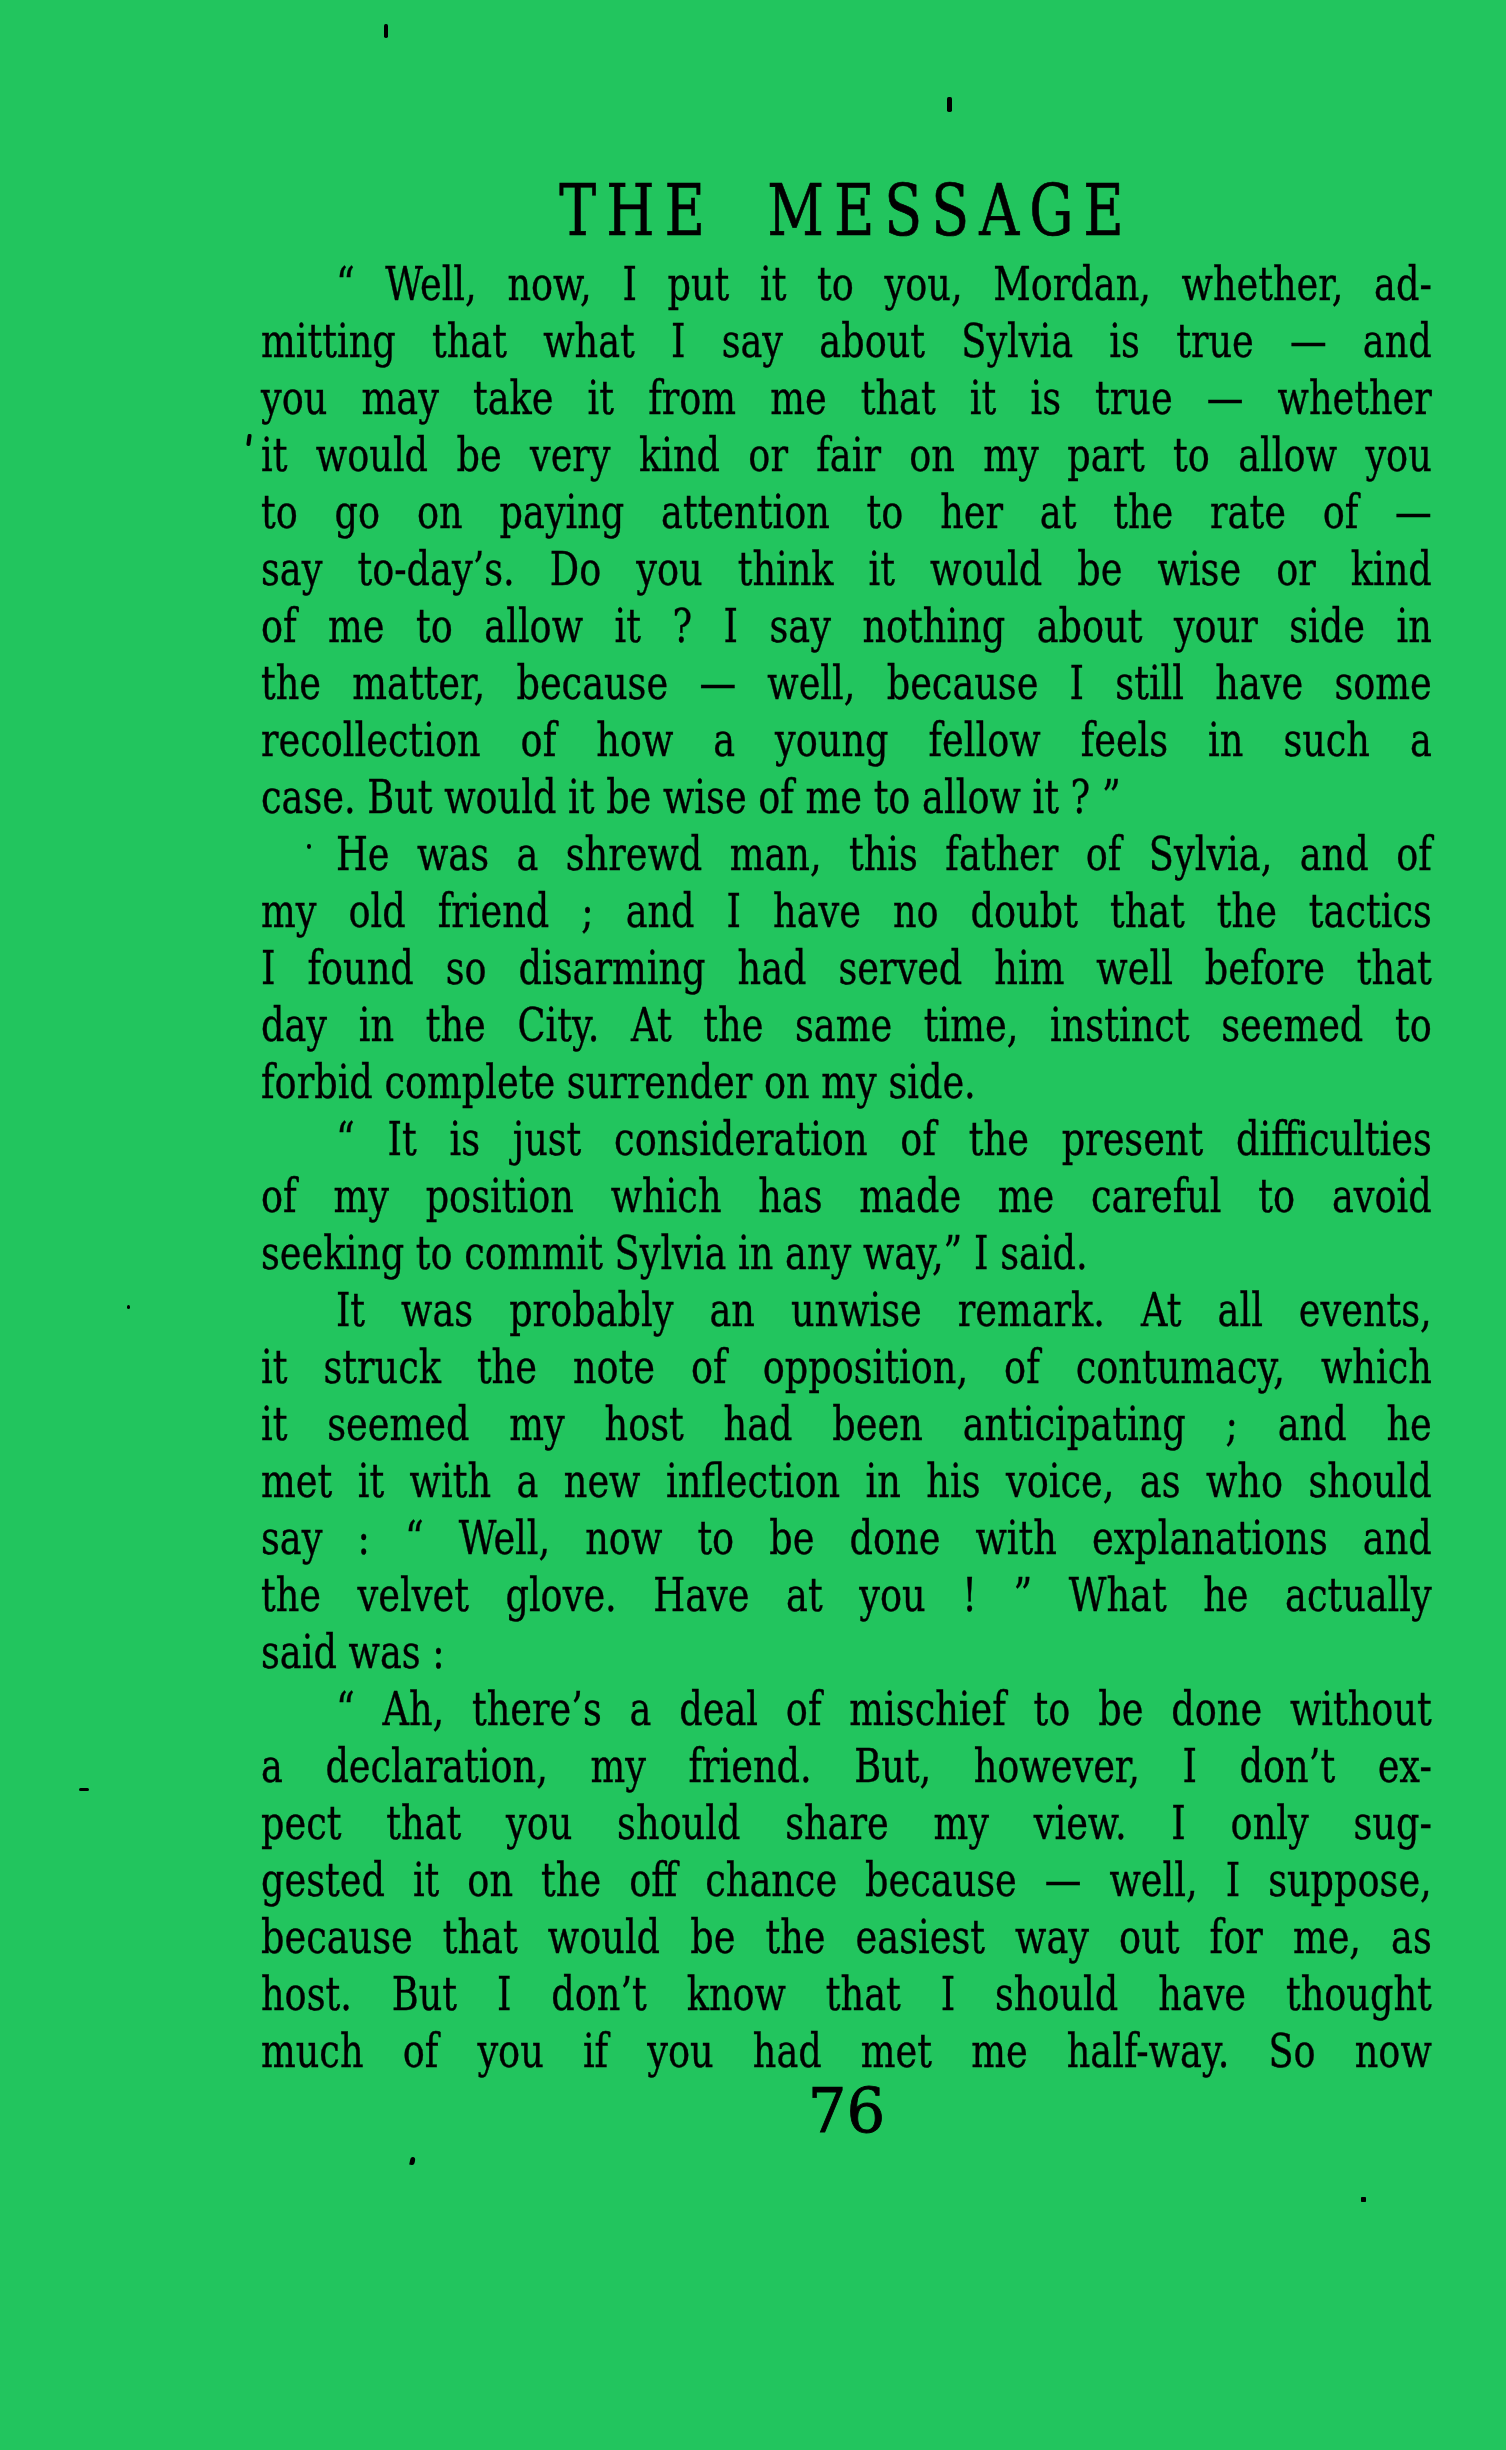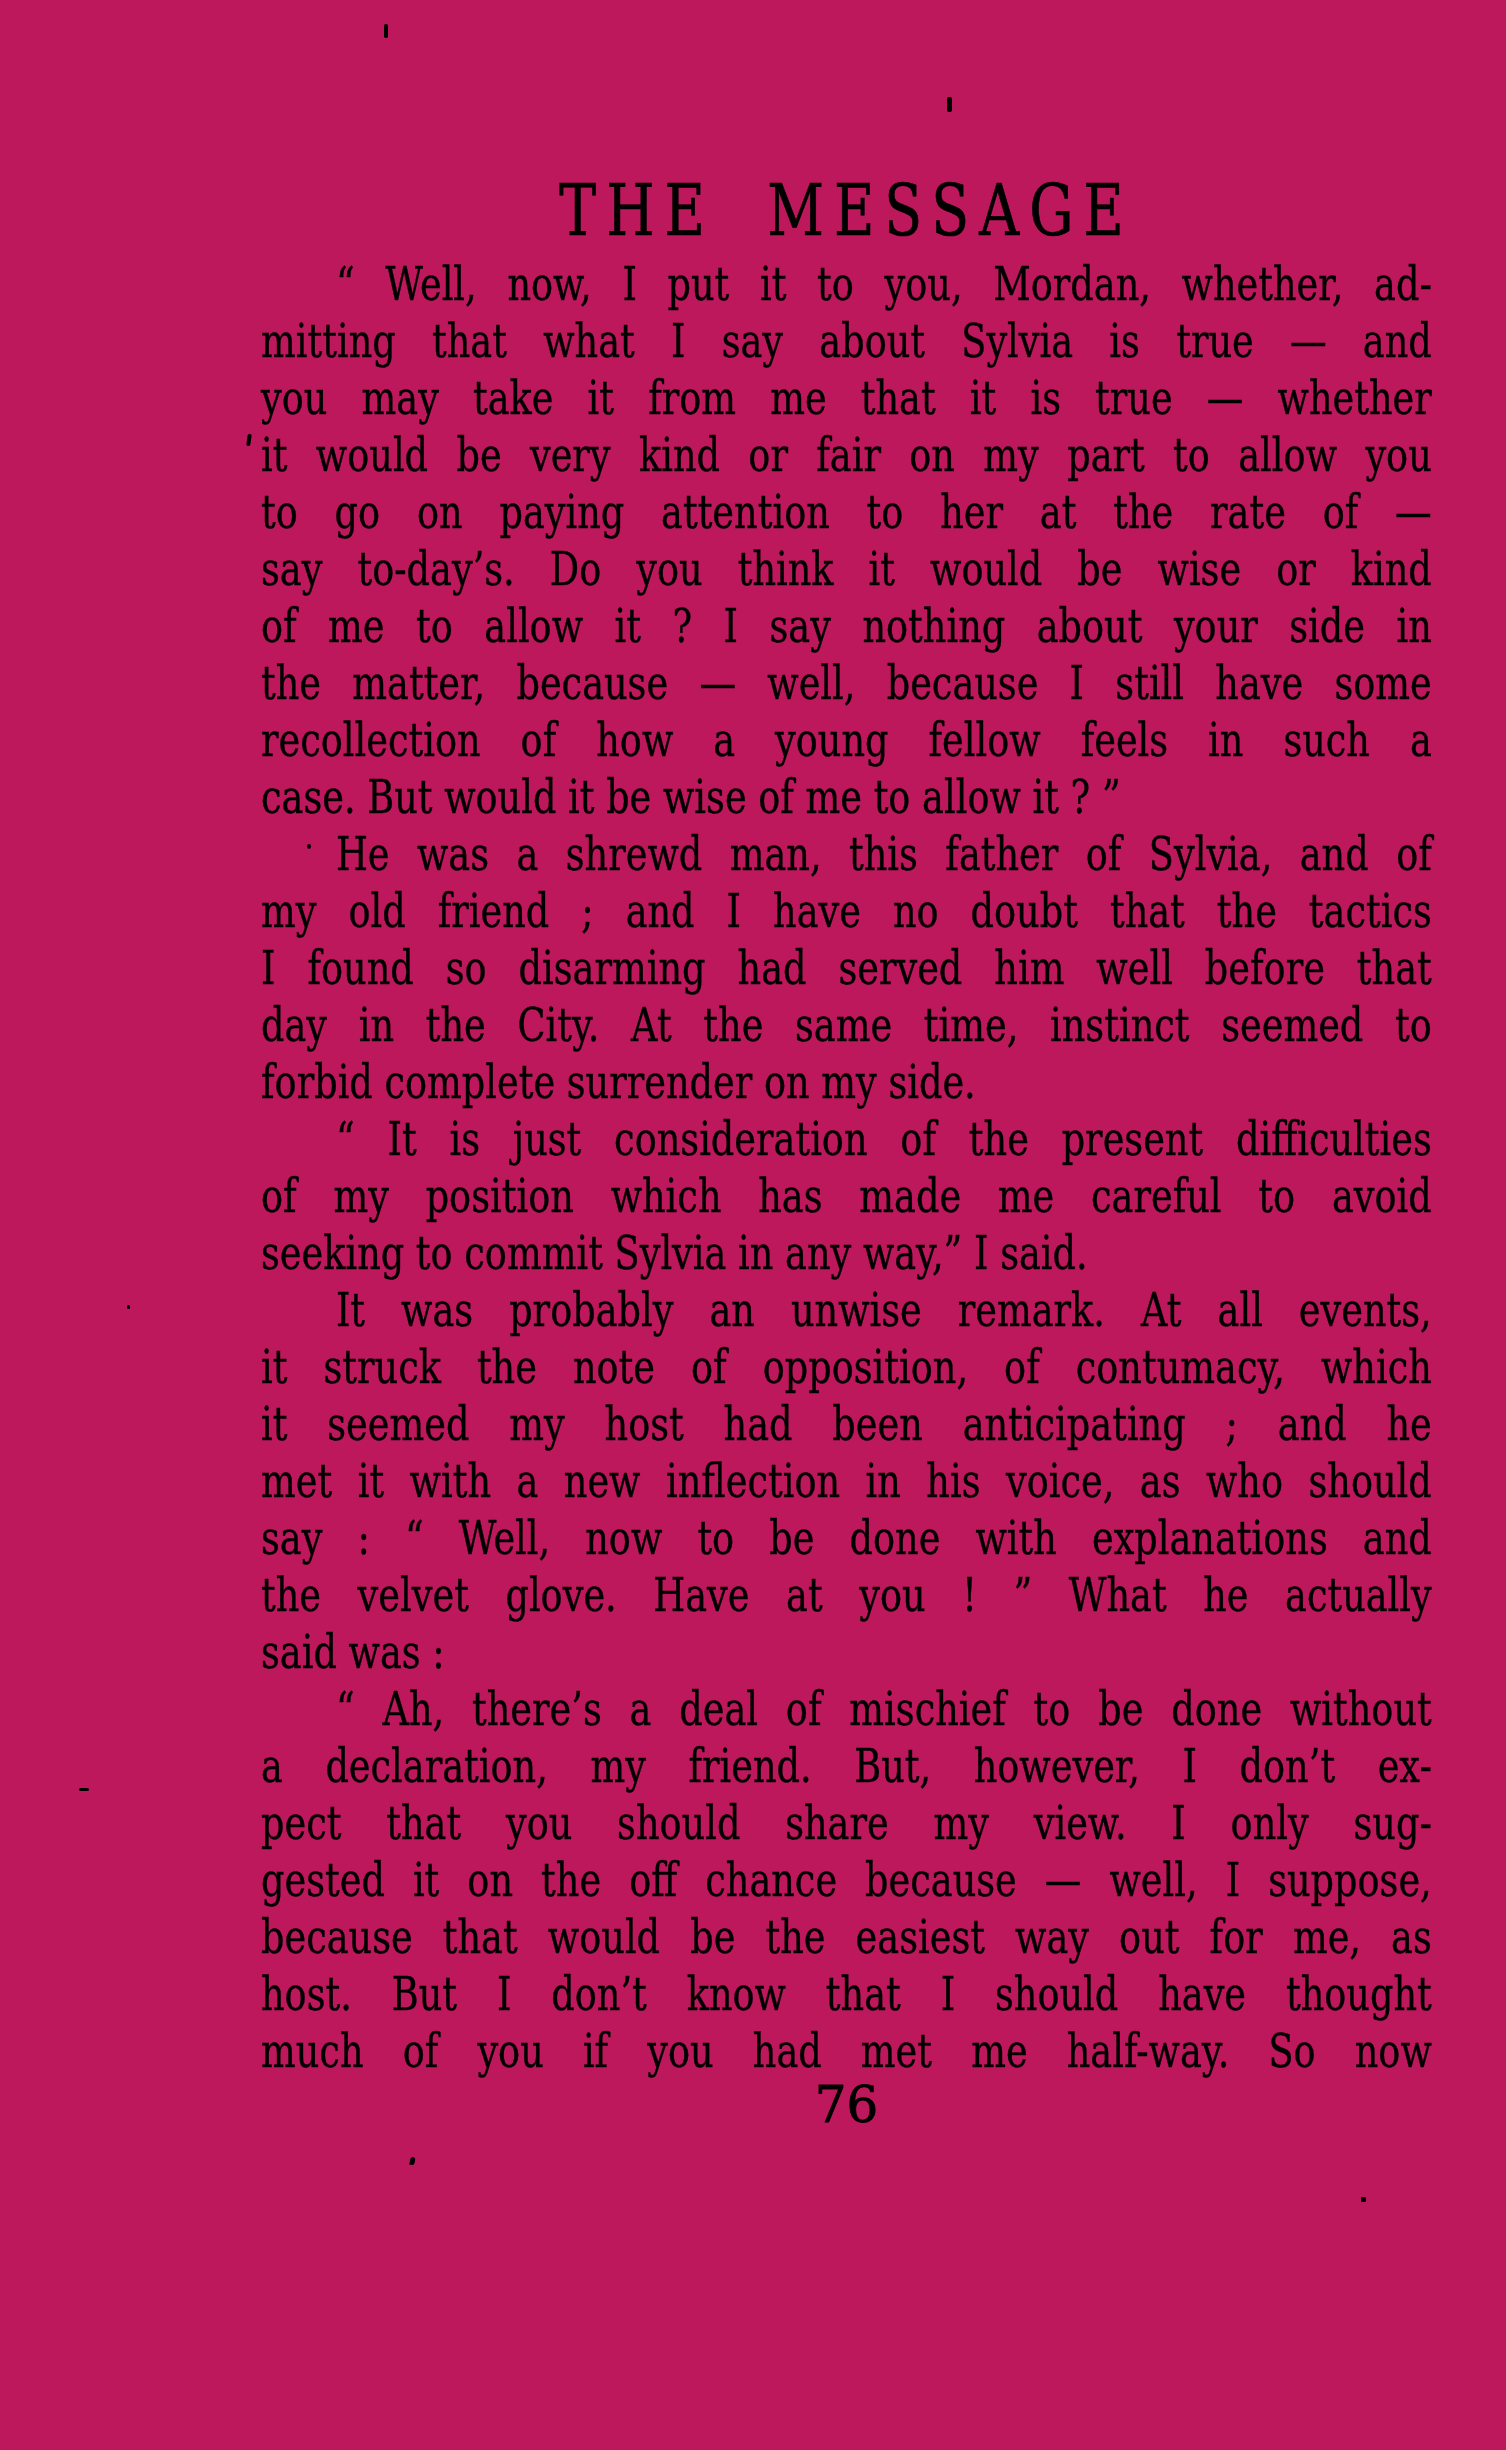--- a/index.html
+++ b/index.html
@@ -1,37 +1,37 @@
 <!DOCTYPE html>
 <html style="font-size:13.6px"><head>
 <meta charset="utf-8">
 <style>
   html,body{margin:0;padding:0;background:#ffffff;}
   .page{
-    position:relative;width:1507px;height:2450px;background:#be185d;color:#000000;
+    position:relative;width:1507px;height:2450px;background:#22c55e;color:#000000;
     font-family:"DejaVu Serif","Liberation Serif",serif;overflow:hidden;
   }
   .title{
     position:absolute;top:175px;left:261px;width:1171px;text-align:center;
     font-size:71px;line-height:1;letter-spacing:0.18em;word-spacing:0.45em;
     transform:scaleX(0.78);transform-origin:center top;
     -webkit-text-stroke:0.7px #000;white-space:nowrap;
   }
   .text{
     position:absolute;top:255px;left:261px;width:1501px;
     font-size:47px;line-height:57px;
     transform:scaleX(0.78);transform-origin:left top;
     -webkit-text-stroke:0.4px #000;
   }
   .ln{text-align:justify;text-align-last:justify;white-space:nowrap;}
   .ln.short{text-align-last:left;}
   .ln.ind{text-indent:96px;}
   .folio{
     position:absolute;top:2080px;left:261px;width:1171px;text-align:center;
-    font-size:50px;line-height:1;-webkit-text-stroke:0.8px #000;
+    font-size:61px;line-height:1;-webkit-text-stroke:0.8px #000;
   }
   .speck{position:absolute;background:#000;}
   .s1{left:384px;top:24px;width:4.2px;height:13.6px;border-radius:1.7px;}
   .s2{left:947px;top:97px;width:5.1px;height:15.3px;border-radius:1.7px;}
   .s3{left:247px;top:434px;width:4.2px;height:12px;border-radius:1.7px;transform:rotate(8deg);}
   .s4{left:307px;top:844px;width:4.2px;height:5.1px;border-radius:50%;}
   .s5{left:127px;top:1305px;width:3.4px;height:4.2px;border-radius:50%;}
   .s6{left:79px;top:1788px;width:10.2px;height:3.4px;border-radius:1.7px;}
   .s7{left:410px;top:2157px;width:5.1px;height:7.6px;border-radius:50% 50% 50% 0;transform:rotate(12deg);}
   .s8{left:1361px;top:2197px;width:5.1px;height:5.1px;border-radius:0.8px;}

